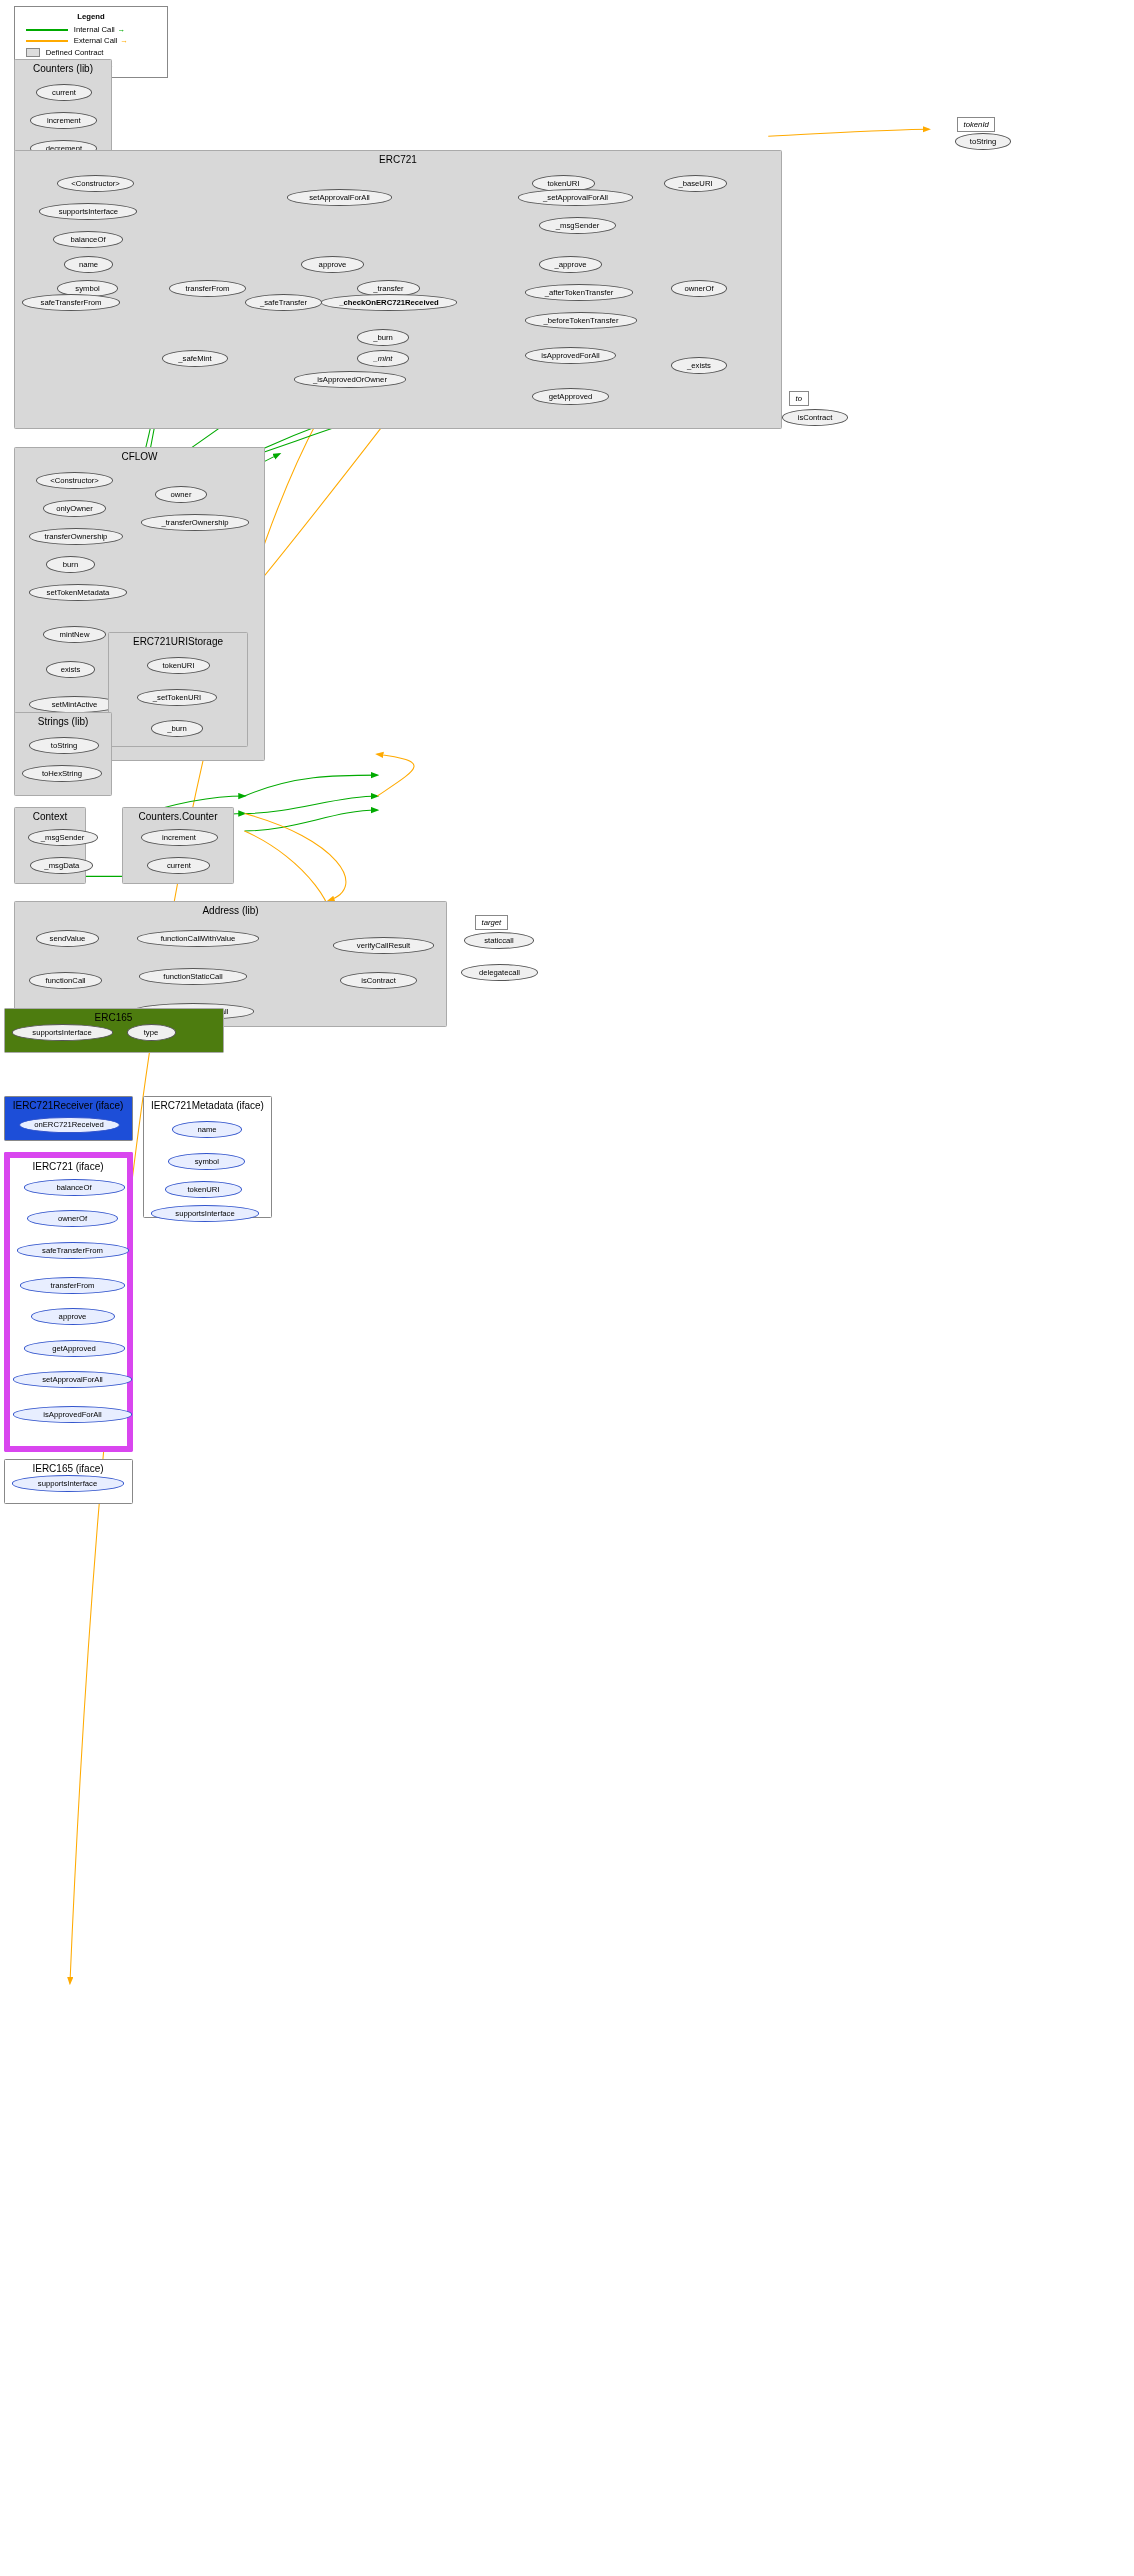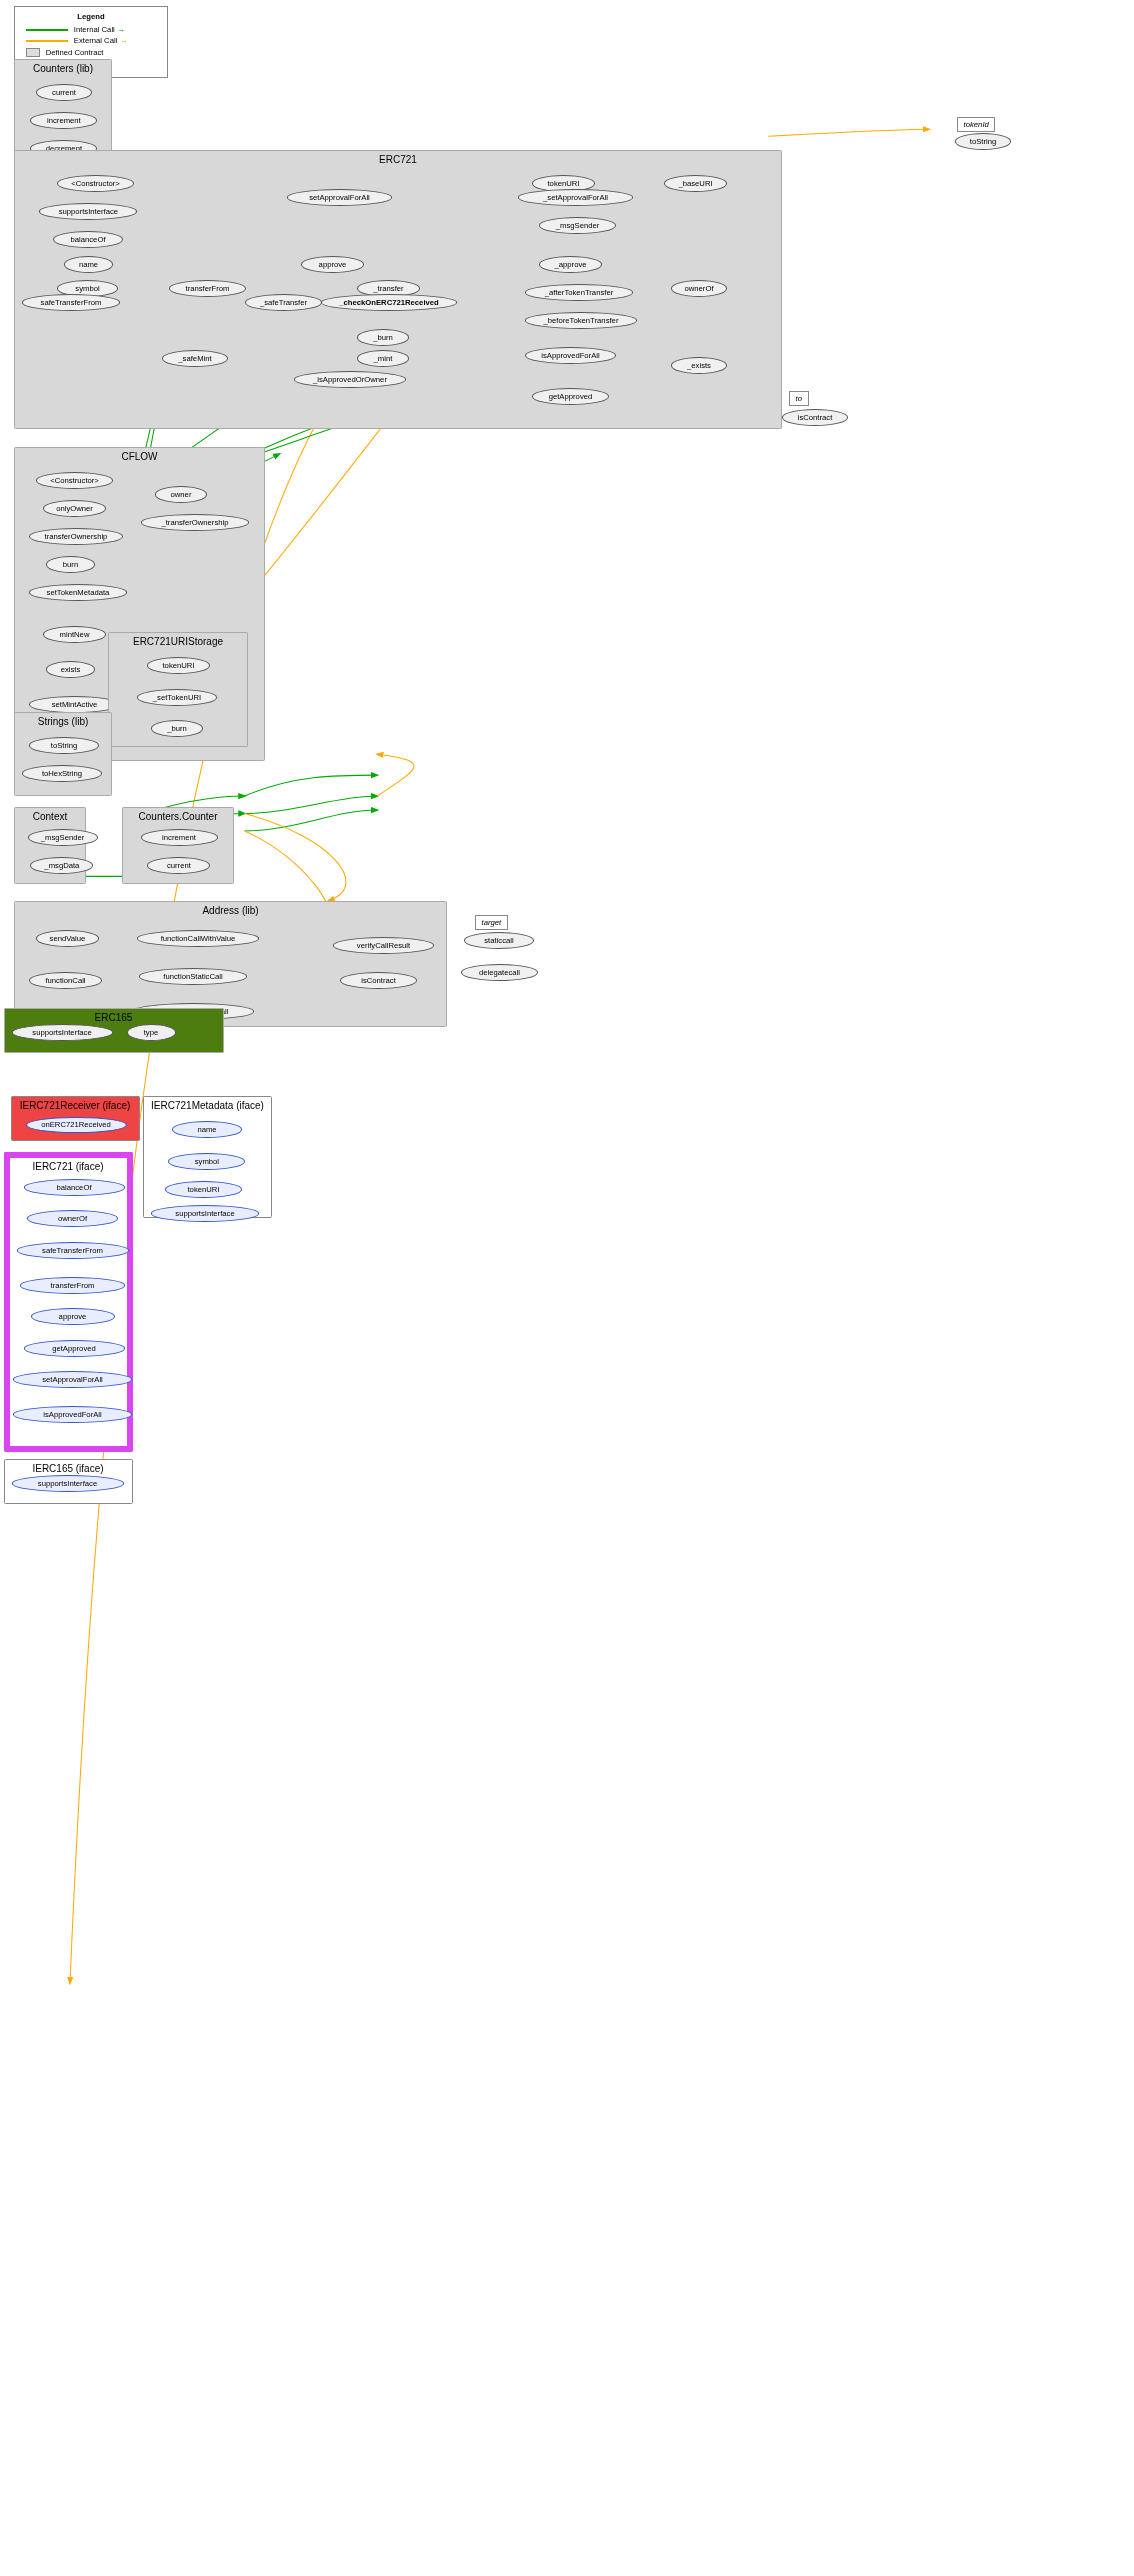--- a/index.html
+++ b/index.html
@@ -287,21 +287,21 @@
     <div class="node ellipse-node" style="top:143px; left:230px; width:77px;">_safeTransfer</div>
 
     <div class="node ellipse-node" style="top:143px; left:306px; width:136px;font-weight:bold;">_checkOnERC721Received</div>
 
     <div class="node ellipse-node" style="top:133px; left:510px; width:108px;">_afterTokenTransfer</div>
 
     <div class="node ellipse-node" style="top:161px; left:510px; width:112px;">_beforeTokenTransfer</div>
 
     <div class="node ellipse-node" style="top:178px; left:342px; width:52px;">_burn</div>
 
-    <div class="node ellipse-node" style="top:199px; left:342px; width:52px;">_mint</div>
+    <div class="node ellipse-node" style="top:199px; left:342px; width:52px;font-style:italic;">_mint</div>
 
     <div class="node ellipse-node" style="top:196px; left:510px; width:91px;">isApprovedForAll</div>
 
     <div class="node ellipse-node" style="top:199px; left:147px; width:66px;">_safeMint</div>
 
     <div class="node ellipse-node" style="top:220px; left:279px; width:112px;">_isApprovedOrOwner</div>
 
     <div class="node ellipse-node" style="top:237px; left:517px; width:77px;">getApproved</div>
 
     <div class="node ellipse-node thick-border" style="top:206px; left:656px; width:56px;">_exists</div>
@@ -372,21 +372,21 @@
   </div>
   <div class="node ellipse-node" style="position:absolute; top:932px; left:464px; width:70px;">staticcall</div>
   <div class="node ellipse-node" style="position:absolute; top:964px; left:461px; width:77px;">delegatecall</div>
 
   <div class="container-box" style="top:1008px; left:3.5px; width:220px; height:45px; background:#4d7c0f;">
     <span class="container-label">ERC165</span>
     <div class="node ellipse-node" style="top:15.4px; left:7px; width:101px;">supportsInterface</div>
     <div class="node ellipse-node" style="top:15.4px; left:122px; width:49px;">type</div>
   </div>
 
-  <div class="container-box" style="top:1096px; left:3.5px; width:129px; height:45px; background:#ef4444; border:1px solid #888;margin-left:7px;">
+  <div class="container-box" style="top:1096px; left:3.5px; width:129px; height:45px; background:#1d4ed8; border:1px solid #888;">
     <span class="container-label">IERC721Receiver (iface)</span>
     <div class="node ellipse-node blue-border" style="top:19.6px; left:14px; width:101px;">onERC721Received</div>
   </div>
 
   <div class="container-box" style="top:1096px; left:143px; width:129px; height:122px; background:white; border:1px solid #888;">
     <span class="container-label">IERC721Metadata (iface)</span>
     <div class="node ellipse-node blue-border" style="top:24.4px; left:28px; width:70px;">name</div>
     <div class="node ellipse-node blue-border" style="top:56px; left:24.4px; width:77px;">symbol</div>
     <div class="node ellipse-node blue-border" style="top:84px; left:21px; width:77px;">tokenURI</div>
     <div class="node ellipse-node blue-border" style="top:108px; left:7px; width:108px;">supportsInterface</div>

